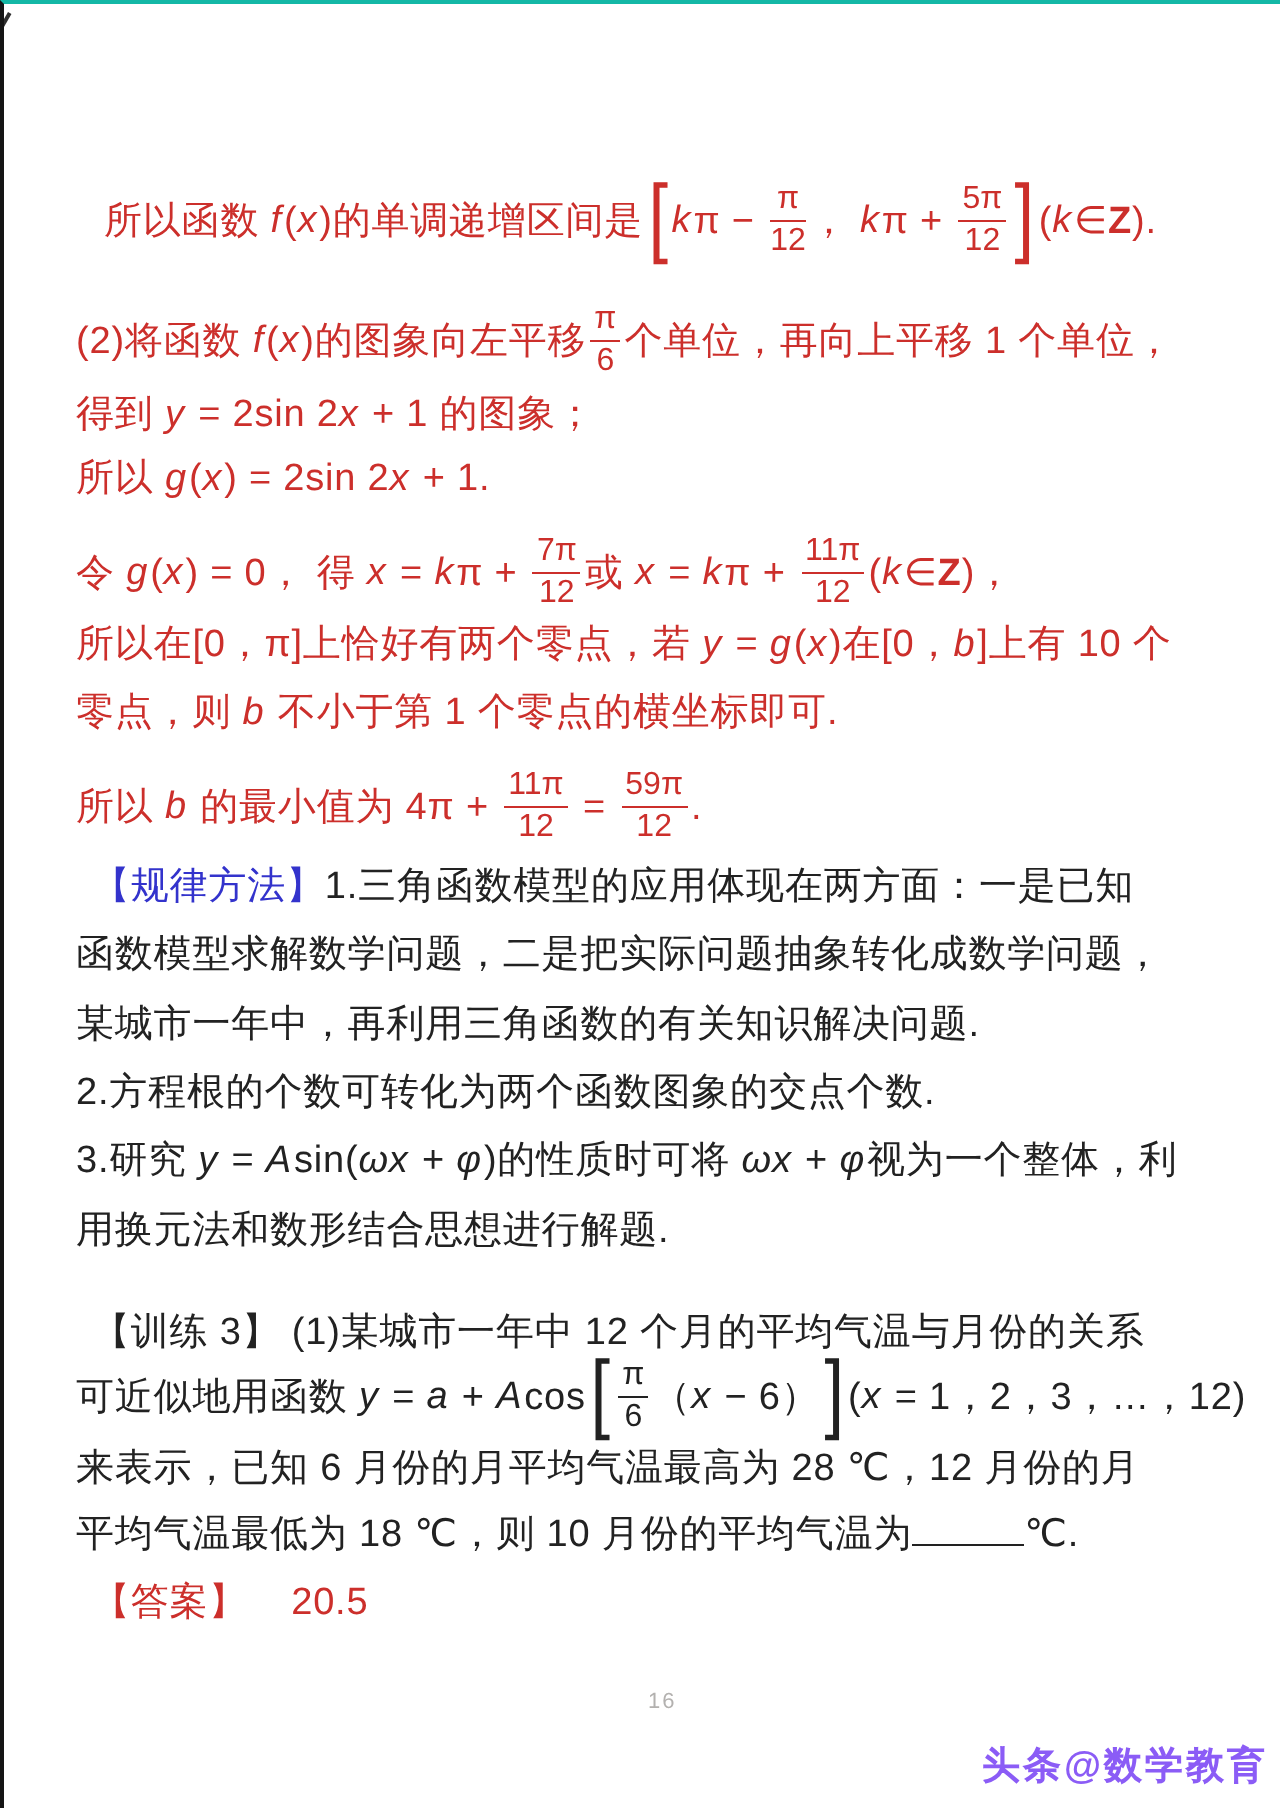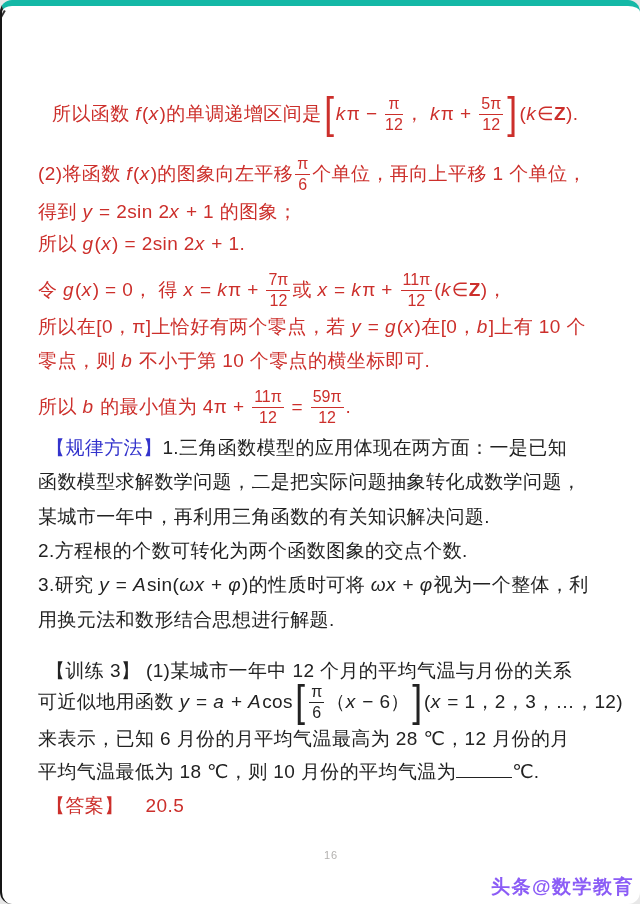--- a/index.html
+++ b/index.html
@@ -1,21 +1,20 @@
 <!DOCTYPE html>
 <html><head>
 <meta charset="utf-8">
 <style>
   html,body{margin:0;padding:0;background:#e8e8e8;}
   .page{
     position:relative;width:640px;height:904px;background:#ffffff;
-    border-top:6px solid #14b8a6;border-left:2px solid #151515;
+    border-top:2px solid #14b8a6;border-left:2px solid #151515;
     box-sizing:border-box;overflow:hidden;
     font-family:"Liberation Sans","DejaVu Sans",sans-serif;
-    border-radius:12px;
   }
   .corner-mark{
     position:absolute;left:2px;top:4px;width:2px;height:16px;
     background:#2f2f2f;transform:rotate(30deg);transform-origin:top left;
   }
   .doc-line{
     position:absolute;white-space:pre;font-size:19px;line-height:28px;
     letter-spacing:0.4px;
   }
   .c-red{color:#cc2f2b;}
@@ -56,21 +55,21 @@
 
 <div class="page">
   <div class="corner-mark"></div>
   <div id="doc-lines">
       <div class="doc-line c-red" style="top: 90px; left: 50px;"><span class="seg">所以函数 </span><span class="seg it">f</span><span class="seg">(</span><span class="seg it">x</span><span class="seg">)的单调递增区间是</span><span class="bigbr">[</span><span class="seg it">k</span><span class="seg">π − </span><span class="frac"><span class="num">π</span><span class="den">12</span></span><span class="seg">， </span><span class="seg it">k</span><span class="seg">π + </span><span class="frac"><span class="num">5π</span><span class="den">12</span></span><span class="bigbr">]</span><span class="seg">(</span><span class="seg it">k</span><span class="seg">∈</span><span class="seg bold">Z</span><span class="seg">).</span></div>
       <div class="doc-line c-red" style="top: 150px; left: 36px;"><span class="seg">(2)将函数 </span><span class="seg it">f</span><span class="seg">(</span><span class="seg it">x</span><span class="seg">)的图象向左平移</span><span class="frac"><span class="num">π</span><span class="den">6</span></span><span class="seg">个单位，再向上平移 1 个单位，</span></div>
       <div class="doc-line c-red" style="top: 192px; left: 36px;"><span class="seg">得到 </span><span class="seg it">y</span><span class="seg"> = 2sin 2</span><span class="seg it">x</span><span class="seg"> + 1 的图象；</span></div>
       <div class="doc-line c-red" style="top: 224px; left: 36px;"><span class="seg">所以 </span><span class="seg it">g</span><span class="seg">(</span><span class="seg it">x</span><span class="seg">) = 2sin 2</span><span class="seg it">x</span><span class="seg"> + 1.</span></div>
       <div class="doc-line c-red" style="top: 266px; left: 36px;"><span class="seg">令 </span><span class="seg it">g</span><span class="seg">(</span><span class="seg it">x</span><span class="seg">) = 0， 得 </span><span class="seg it">x</span><span class="seg"> = </span><span class="seg it">k</span><span class="seg">π + </span><span class="frac"><span class="num">7π</span><span class="den">12</span></span><span class="seg">或 </span><span class="seg it">x</span><span class="seg"> = </span><span class="seg it">k</span><span class="seg">π + </span><span class="frac"><span class="num">11π</span><span class="den">12</span></span><span class="seg">(</span><span class="seg it">k</span><span class="seg">∈</span><span class="seg bold">Z</span><span class="seg">)，</span></div>
       <div class="doc-line c-red" style="top: 307px; left: 36px;"><span class="seg">所以在[0，π]上恰好有两个零点，若 </span><span class="seg it">y</span><span class="seg"> = </span><span class="seg it">g</span><span class="seg">(</span><span class="seg it">x</span><span class="seg">)在[0，</span><span class="seg it">b</span><span class="seg">]上有 10 个</span></div>
-      <div class="doc-line c-red" style="top: 341px; left: 36px;"><span class="seg">零点，则 </span><span class="seg it">b</span><span class="seg"> 不小于第 10 个零点的横坐标即可.</span></div>
+      <div class="doc-line c-red" style="top: 341px; left: 36px;"><span class="seg">零点，则 </span><span class="seg it">b</span><span class="seg"> 不小于第 1 个零点的横坐标即可.</span></div>
       <div class="doc-line c-red" style="top: 383px; left: 36px;"><span class="seg">所以 </span><span class="seg it">b</span><span class="seg"> 的最小值为 4π + </span><span class="frac"><span class="num">11π</span><span class="den">12</span></span><span class="seg"> = </span><span class="frac"><span class="num">59π</span><span class="den">12</span></span><span class="seg">.</span></div>
       <div class="doc-line c-black" style="top: 428px; left: 44px;"><span class="seg c-blue">【规律方法】</span><span class="seg">1.三角函数模型的应用体现在两方面：一是已知</span></div>
       <div class="doc-line c-black" style="top: 462px; left: 36px;"><span class="seg">函数模型求解数学问题，二是把实际问题抽象转化成数学问题，</span></div>
       <div class="doc-line c-black" style="top: 497px; left: 36px;"><span class="seg">某城市一年中，再利用三角函数的有关知识解决问题.</span></div>
       <div class="doc-line c-black" style="top: 531px; left: 36px; text-align: right;"><span class="seg">2.方程根的个数可转化为两个函数图象的交点个数.</span></div>
       <div class="doc-line c-black" style="top: 565px; left: 36px;"><span class="seg">3.研究 </span><span class="seg it">y</span><span class="seg"> = </span><span class="seg it">A</span><span class="seg">sin(</span><span class="seg it">ωx</span><span class="seg"> + </span><span class="seg it">φ</span><span class="seg">)的性质时可将 </span><span class="seg it">ωx</span><span class="seg"> + </span><span class="seg it">φ</span><span class="seg">视为一个整体，利</span></div>
       <div class="doc-line c-black" style="top: 600px; left: 36px;"><span class="seg">用换元法和数形结合思想进行解题.</span></div>
       <div class="doc-line c-black" style="top: 634px; left: 44px; margin-top: 17px;"><span class="seg">【训练 3】 (1)某城市一年中 12 个月的平均气温与月份的关系</span></div>
       <div class="doc-line c-black" style="top: 678px; left: 36px;"><span class="seg">可近似地用函数 </span><span class="seg it">y</span><span class="seg"> = </span><span class="seg it">a</span><span class="seg"> + </span><span class="seg it">A</span><span class="seg">cos</span><span class="bigbr">[</span><span class="frac"><span class="num">π</span><span class="den">6</span></span><span class="seg">（</span><span class="seg it">x</span><span class="seg"> − 6）</span><span class="bigbr">]</span><span class="seg">(</span><span class="seg it">x</span><span class="seg"> = 1，2，3，…，12)</span></div>
       <div class="doc-line c-black" style="top: 719px; left: 36px;"><span class="seg">来表示，已知 6 月份的月平均气温最高为 28 ℃，12 月份的月</span></div>

